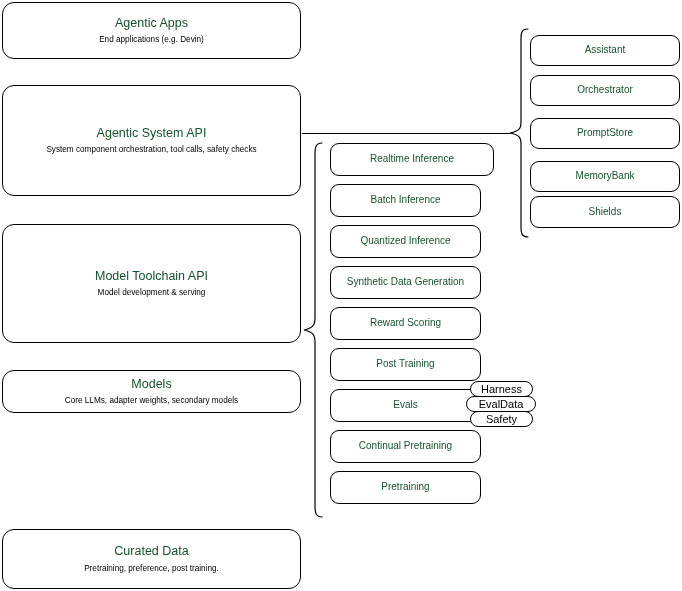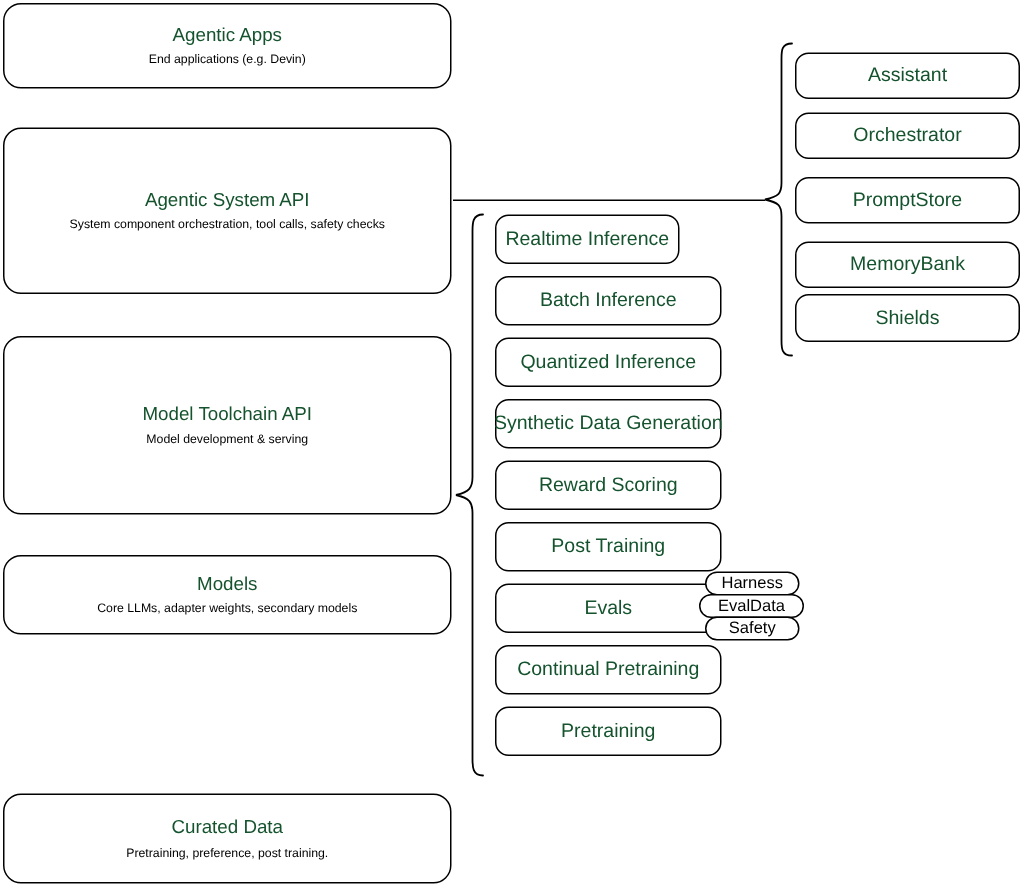--- a/index.html
+++ b/index.html
@@ -44,21 +44,21 @@
   }
 
   
   .layer .title{font-size:12.5px;}
   .layer .sub{font-size:8.2px;}
 
   
   .cap{
     border-radius:9px;
   }
-  .cap .title{font-size:13px;}
+  .cap .title{font-size:10px;}
 
   
   .pill{
     position:absolute;
     box-sizing:border-box;
     background:#ffffff;
     border:1.6px solid #000000;
     border-radius:10px;
     display:flex;
     align-items:center;
@@ -94,40 +94,40 @@
   <div class="box layer" style="left:2px;top:85px;width:299px;height:111px;">
     <div class="title">Agentic System API</div>
     <div class="sub">System component orchestration, tool calls, safety checks</div>
   </div>
 
   <div class="box layer" style="left:2px;top:224px;width:299px;height:119px;">
     <div class="title">Model Toolchain API</div>
     <div class="sub">Model development &amp; serving</div>
   </div>
 
-  <div class="box layer" style="left:2px;top:370px;width:299px;height:53px;">
+  <div class="box layer" style="left:2px;top:370px;width:299px;height:43px;">
     <div class="title">Models</div>
     <div class="sub">Core LLMs, adapter weights, secondary models</div>
   </div>
 
 
   <div class="box layer" style="left:2px;top:529px;width:299px;height:60px;">
     <div class="title">Curated Data</div>
     <div class="sub">Pretraining, preference, post training.</div>
   </div>
 
   <div class="connector" style="left:302px;top:133px;width:208px;"></div>
 
   <div class="brace" style="left:302px;top:140px;width:22px;height:380px;">
     <svg width="22" height="380" viewBox="0 0 22 380">
       <path d="M20 3 C13 3 13 9 13 14 L13 178 C13 185 11 188 2 190 C11 192 13 195 13 202 L13 366 C13 371 13 377 20 377" fill="none" stroke="#000000" stroke-width="1.2" stroke-linecap="round"></path>
     </svg>
   </div>
 
-  <div class="box cap" style="left:330px;top:143px;width:123px;height:33px;">
+  <div class="box cap" style="left:330px;top:143px;width:164px;height:33px;">
     <div class="title">Realtime Inference</div>
   </div>
   <div class="box cap" style="left:330px;top:184px;width:151px;height:33px;">
     <div class="title">Batch Inference</div>
   </div>
   <div class="box cap" style="left:330px;top:225px;width:151px;height:33px;">
     <div class="title">Quantized Inference</div>
   </div>
   <div class="box cap" style="left:330px;top:266px;width:151px;height:33px;">
     <div class="title">Synthetic Data Generation</div>

